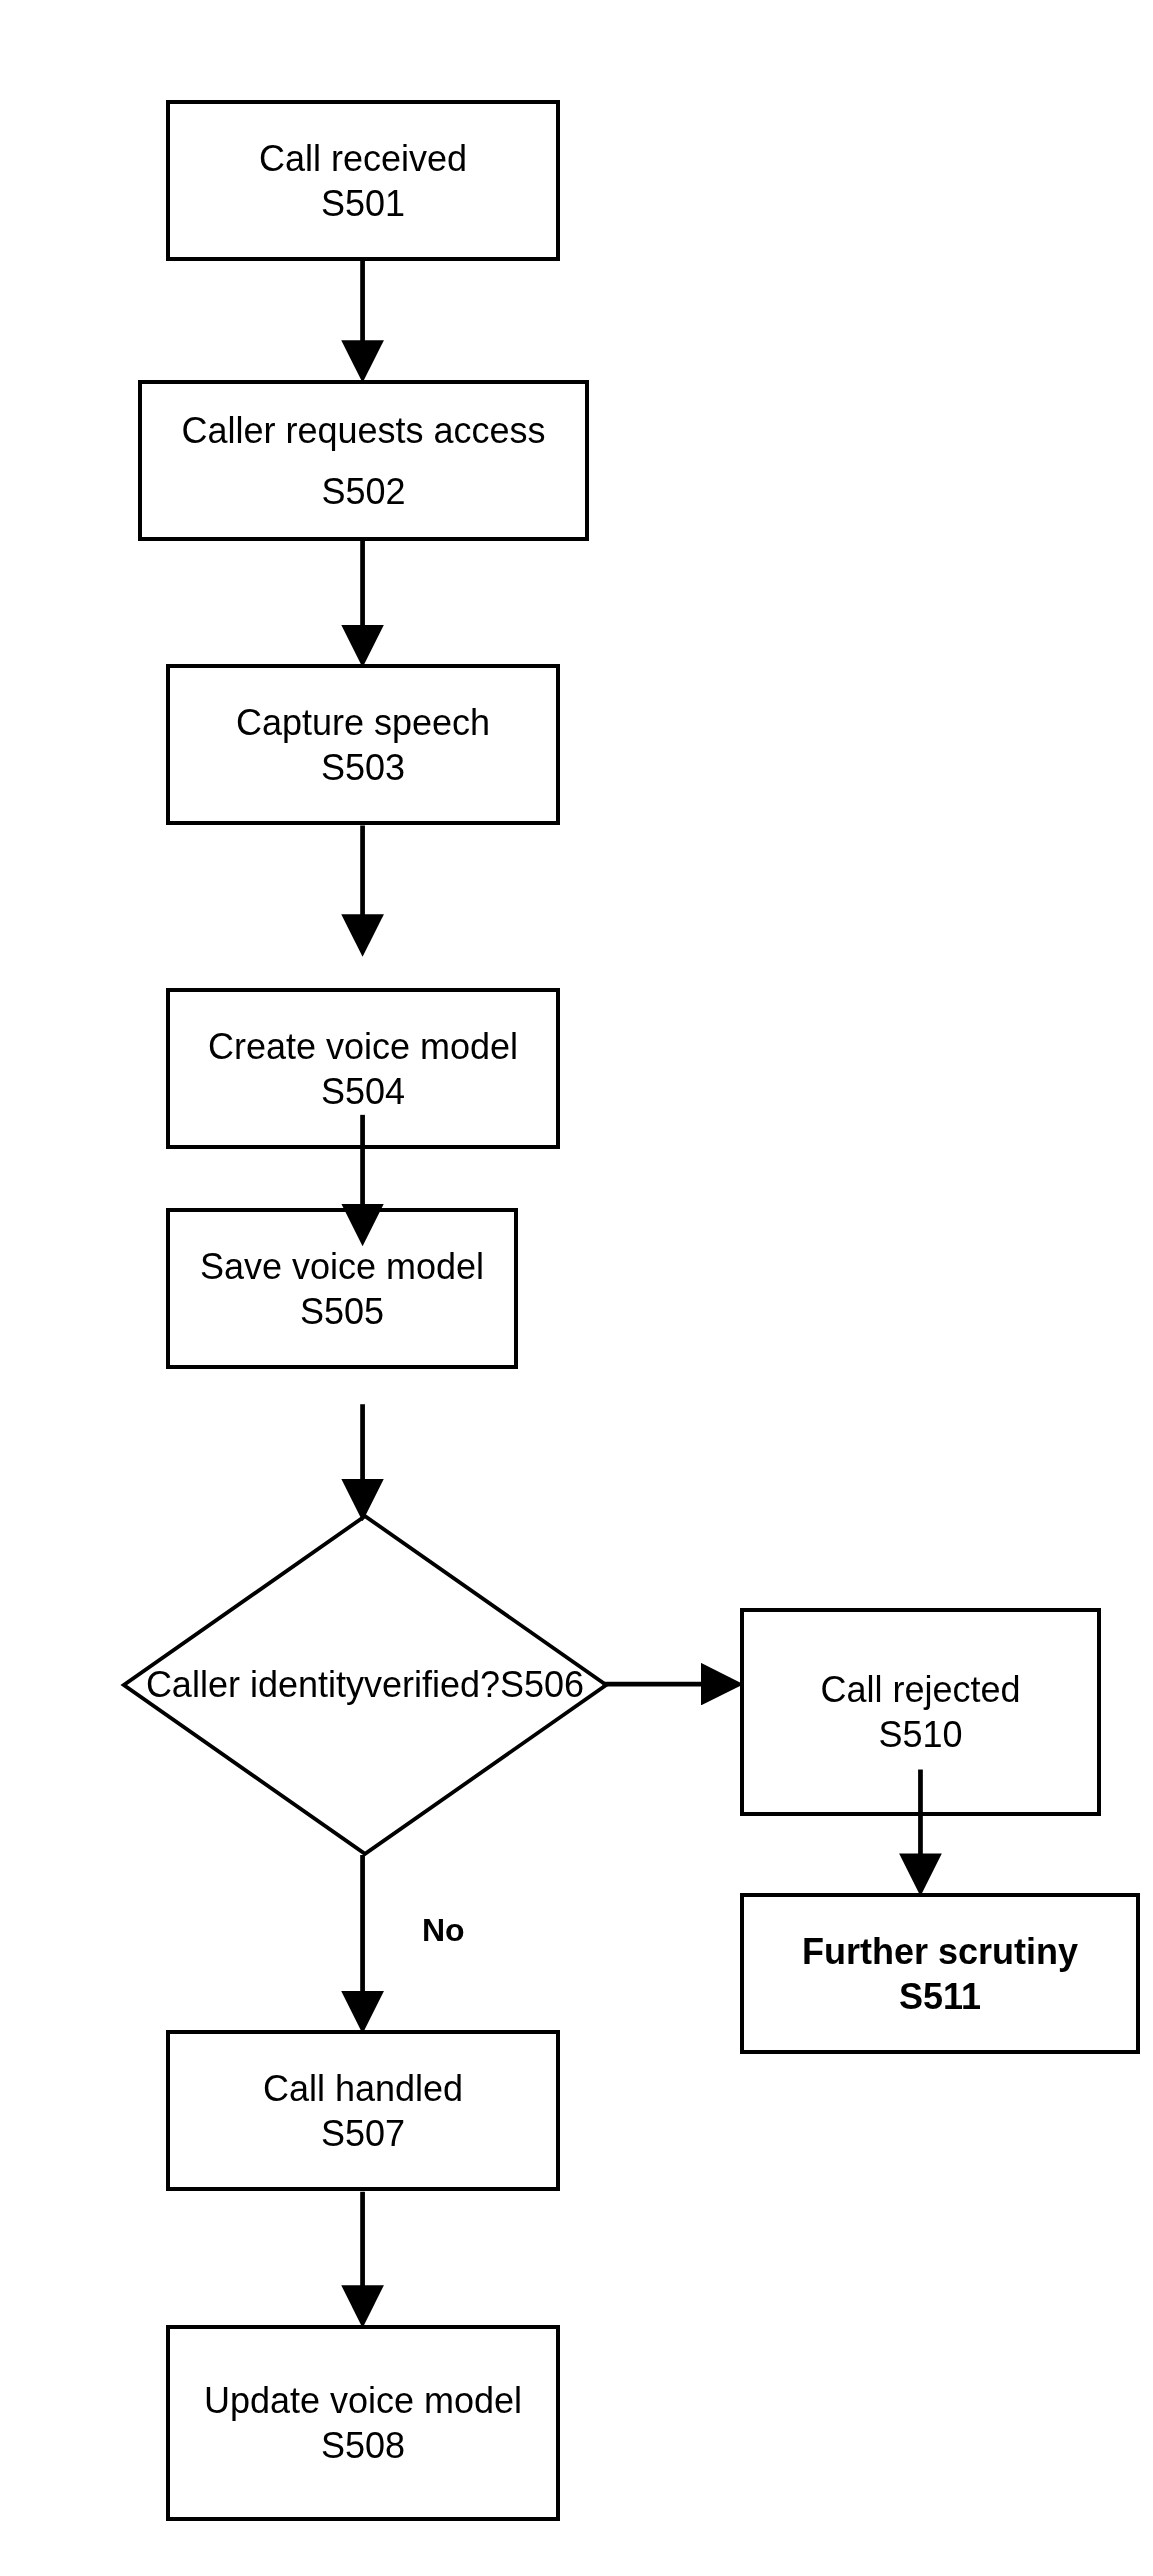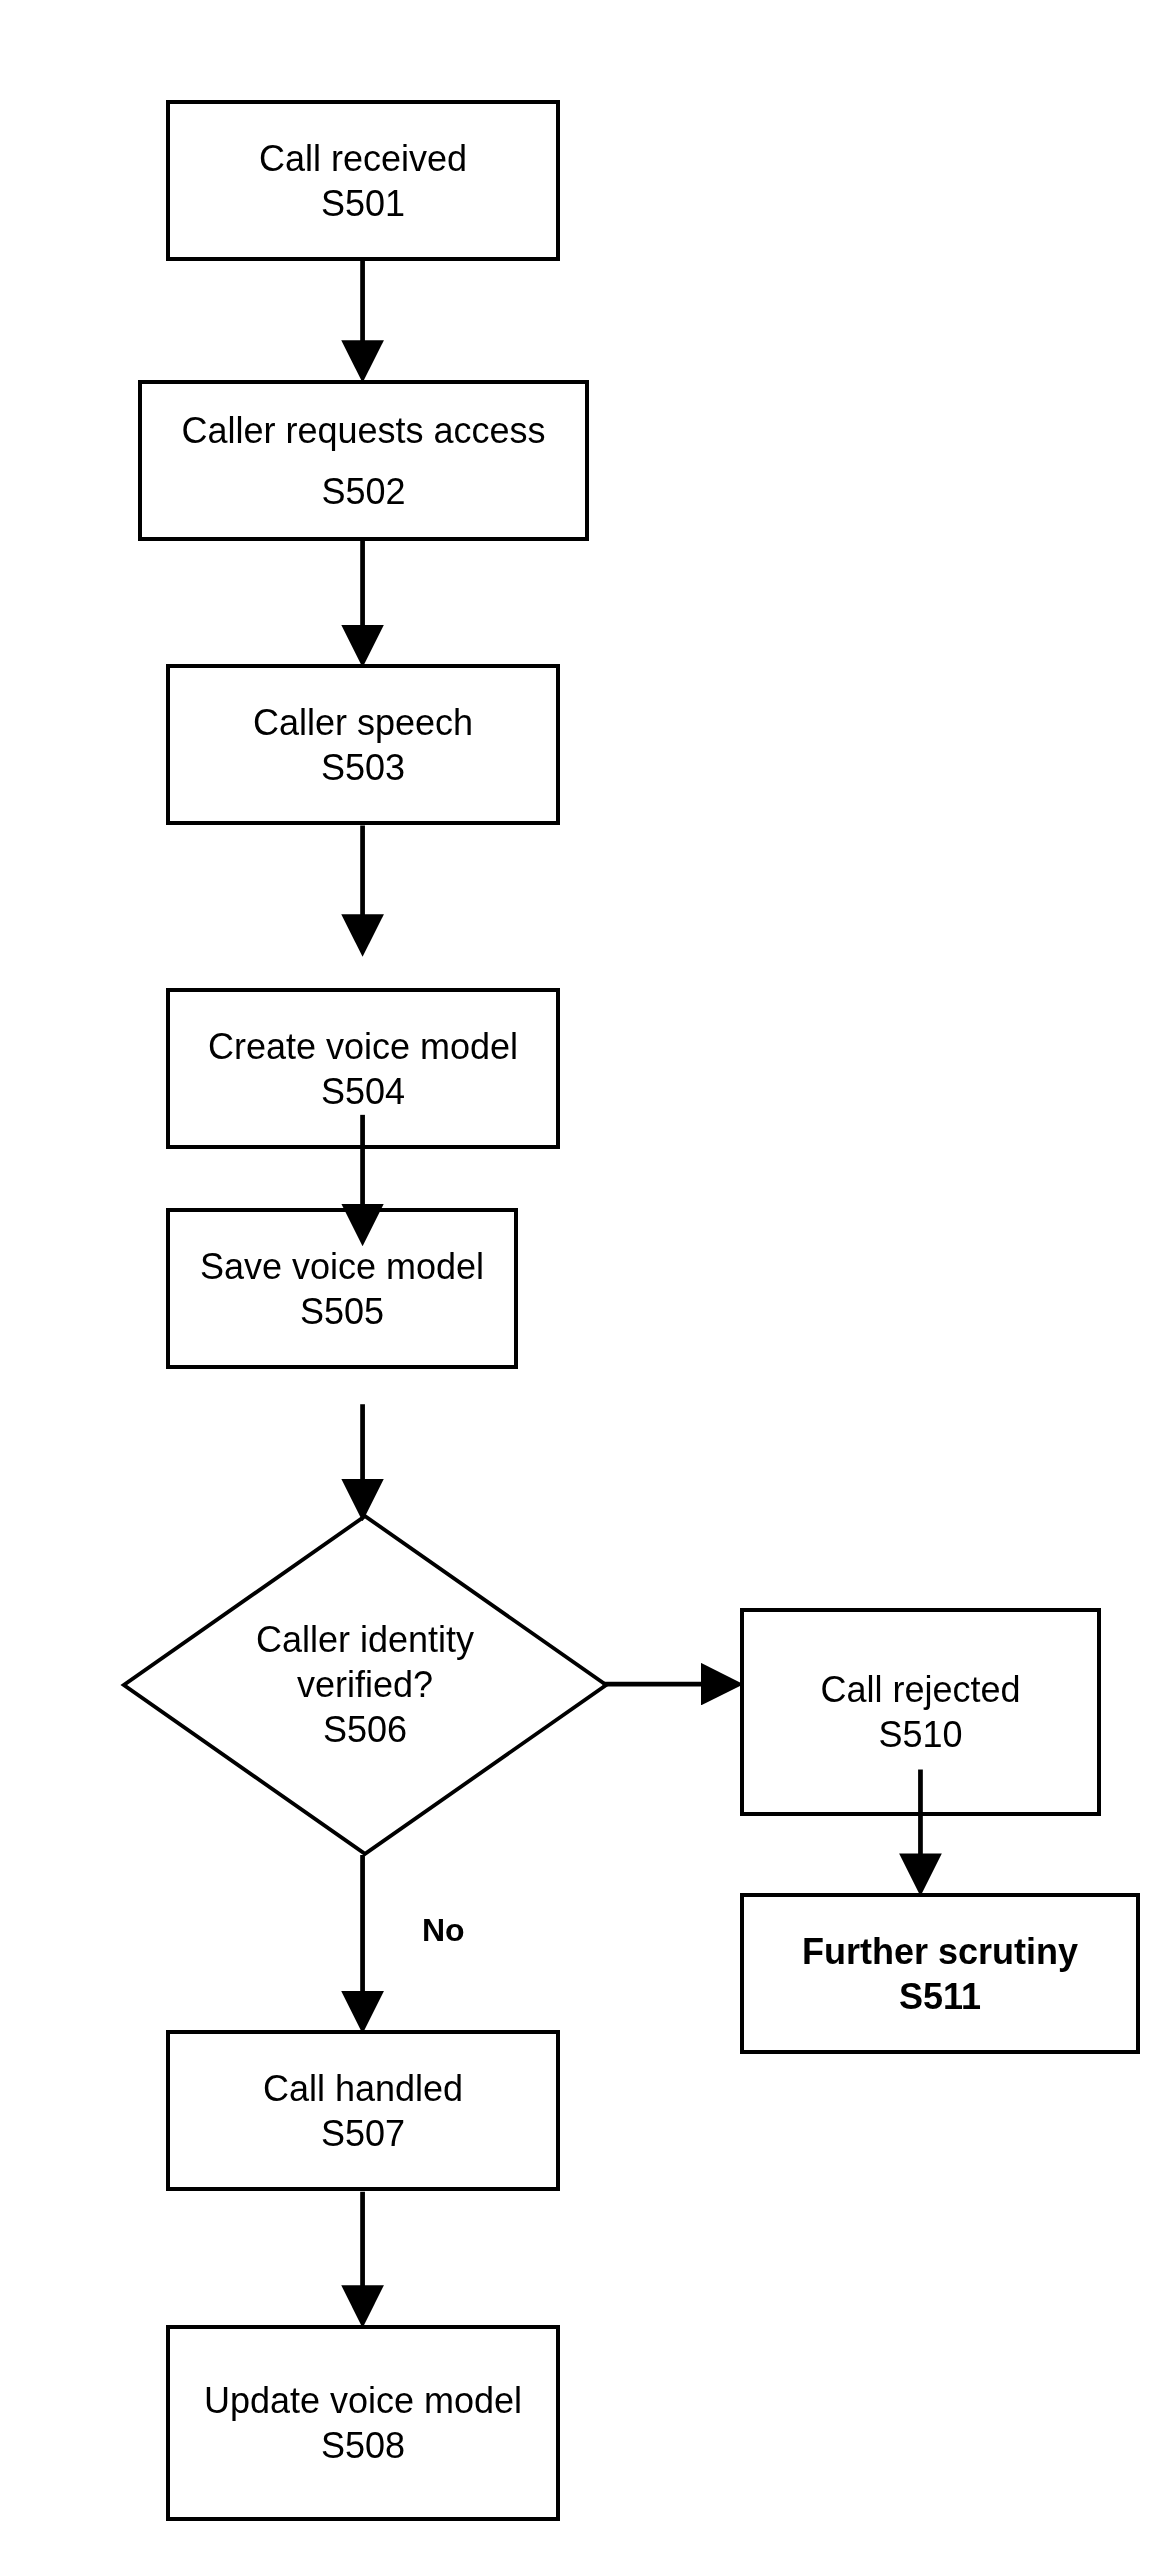--- a/index.html
+++ b/index.html
@@ -39,21 +39,21 @@
     transform: translate(-50%, -50%) rotate(45deg);
     box-sizing: border-box;
   }
   .diamond-label {
     position: absolute;
     left: 0;
     top: 0;
     width: 100%;
     height: 100%;
     display: flex;
-    flex-direction: column;
+    flex-direction: row;
     align-items: center;
     justify-content: center;
     text-align: center;
     font-size: 36px;
     line-height: 1.25;
   }
   svg.arrows {
     position: absolute;
     left: 0;
     top: 0;
@@ -74,21 +74,21 @@
   <span>Call received</span>
   <span>S501</span>
 </div>
 
 <div class="box" style="left:138px; top:380px; width:451px; height:161px;gap:16px;">
   <span>Caller requests access</span>
   <span>S502</span>
 </div>
 
 <div class="box" style="left:166px; top:664px; width:394px; height:161px;">
-  <span>Caller speech</span>
+  <span>Capture speech</span>
   <span>S503</span>
 </div>
 
 <div class="box" style="left:166px; top:988px; width:394px; height:161px;">
   <span>Create voice model</span>
   <span>S504</span>
 </div>
 
 <div class="box" style="left:166px; top:1208px; width:352px; height:161px;text-align:center;">
   <span>Save voice model</span>

